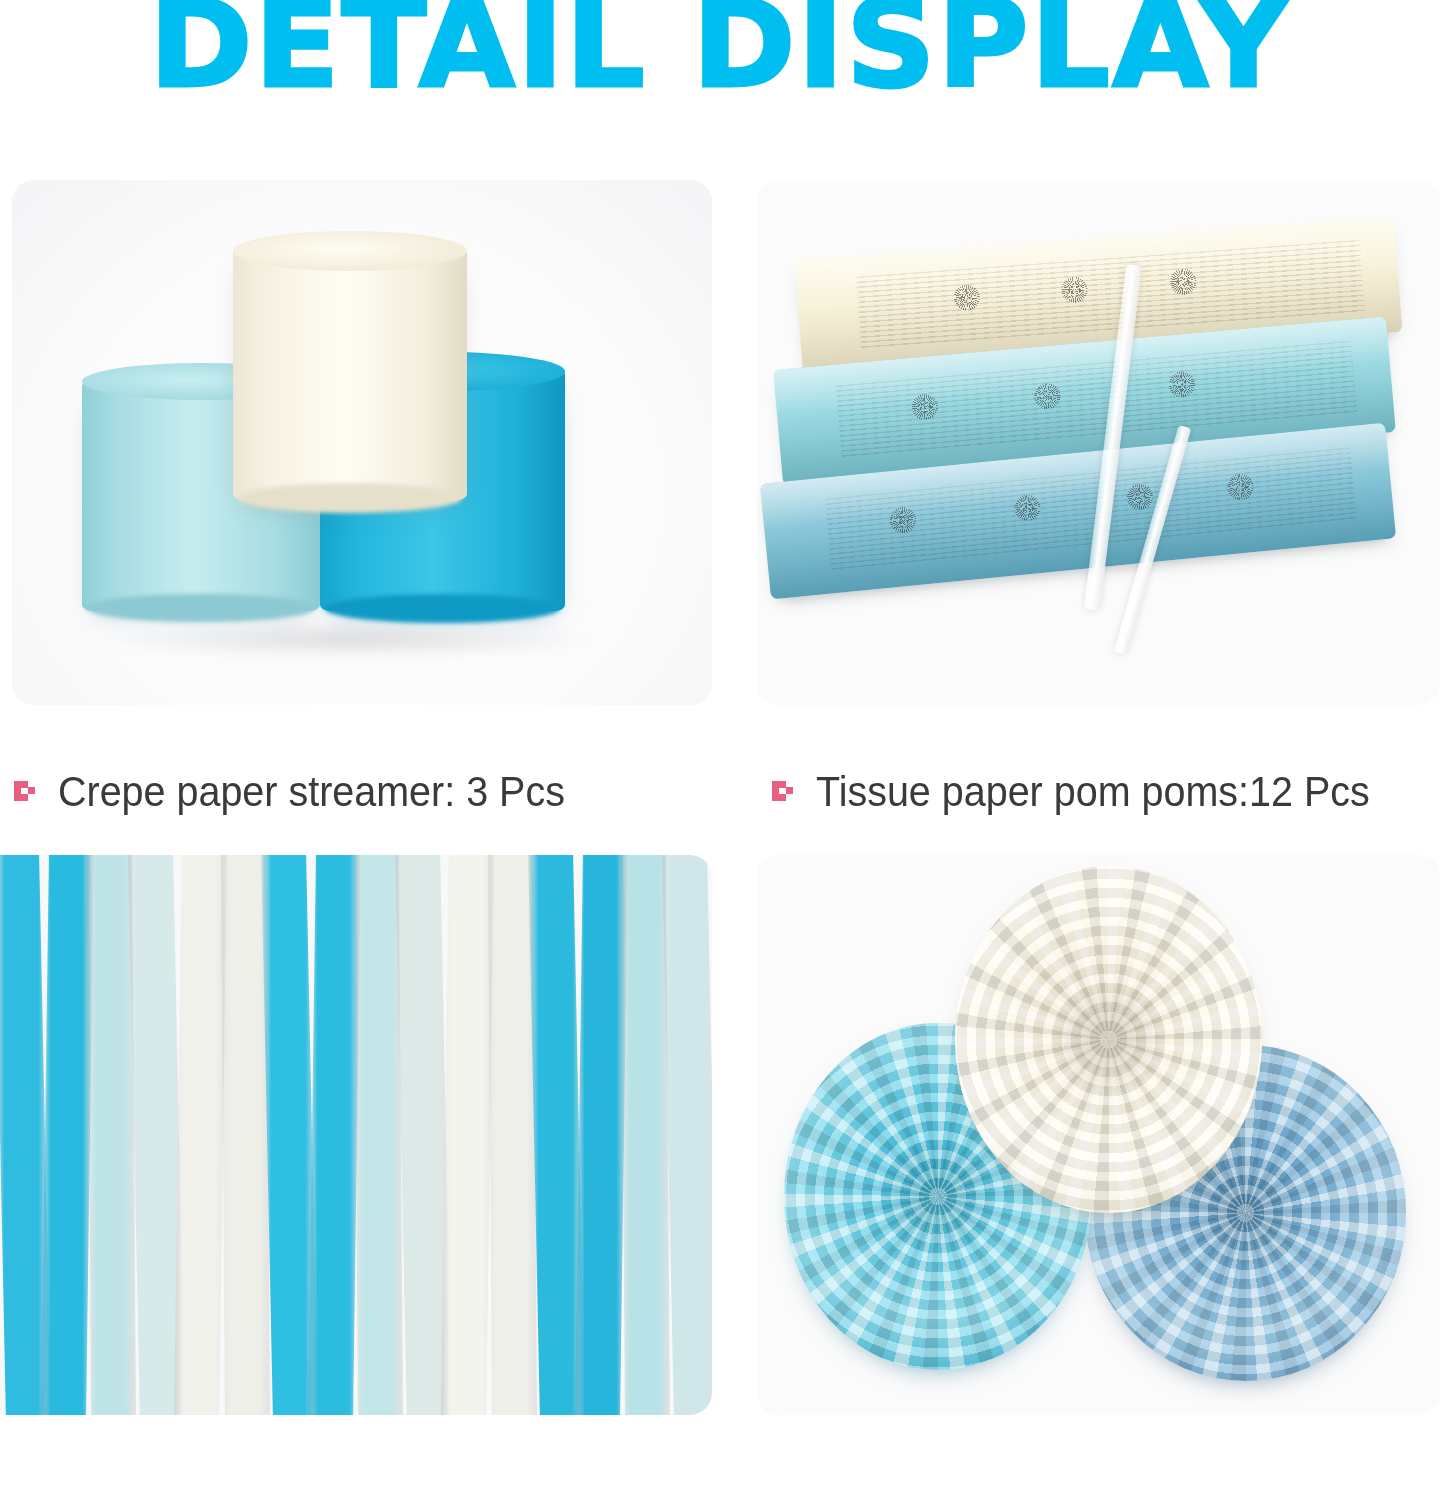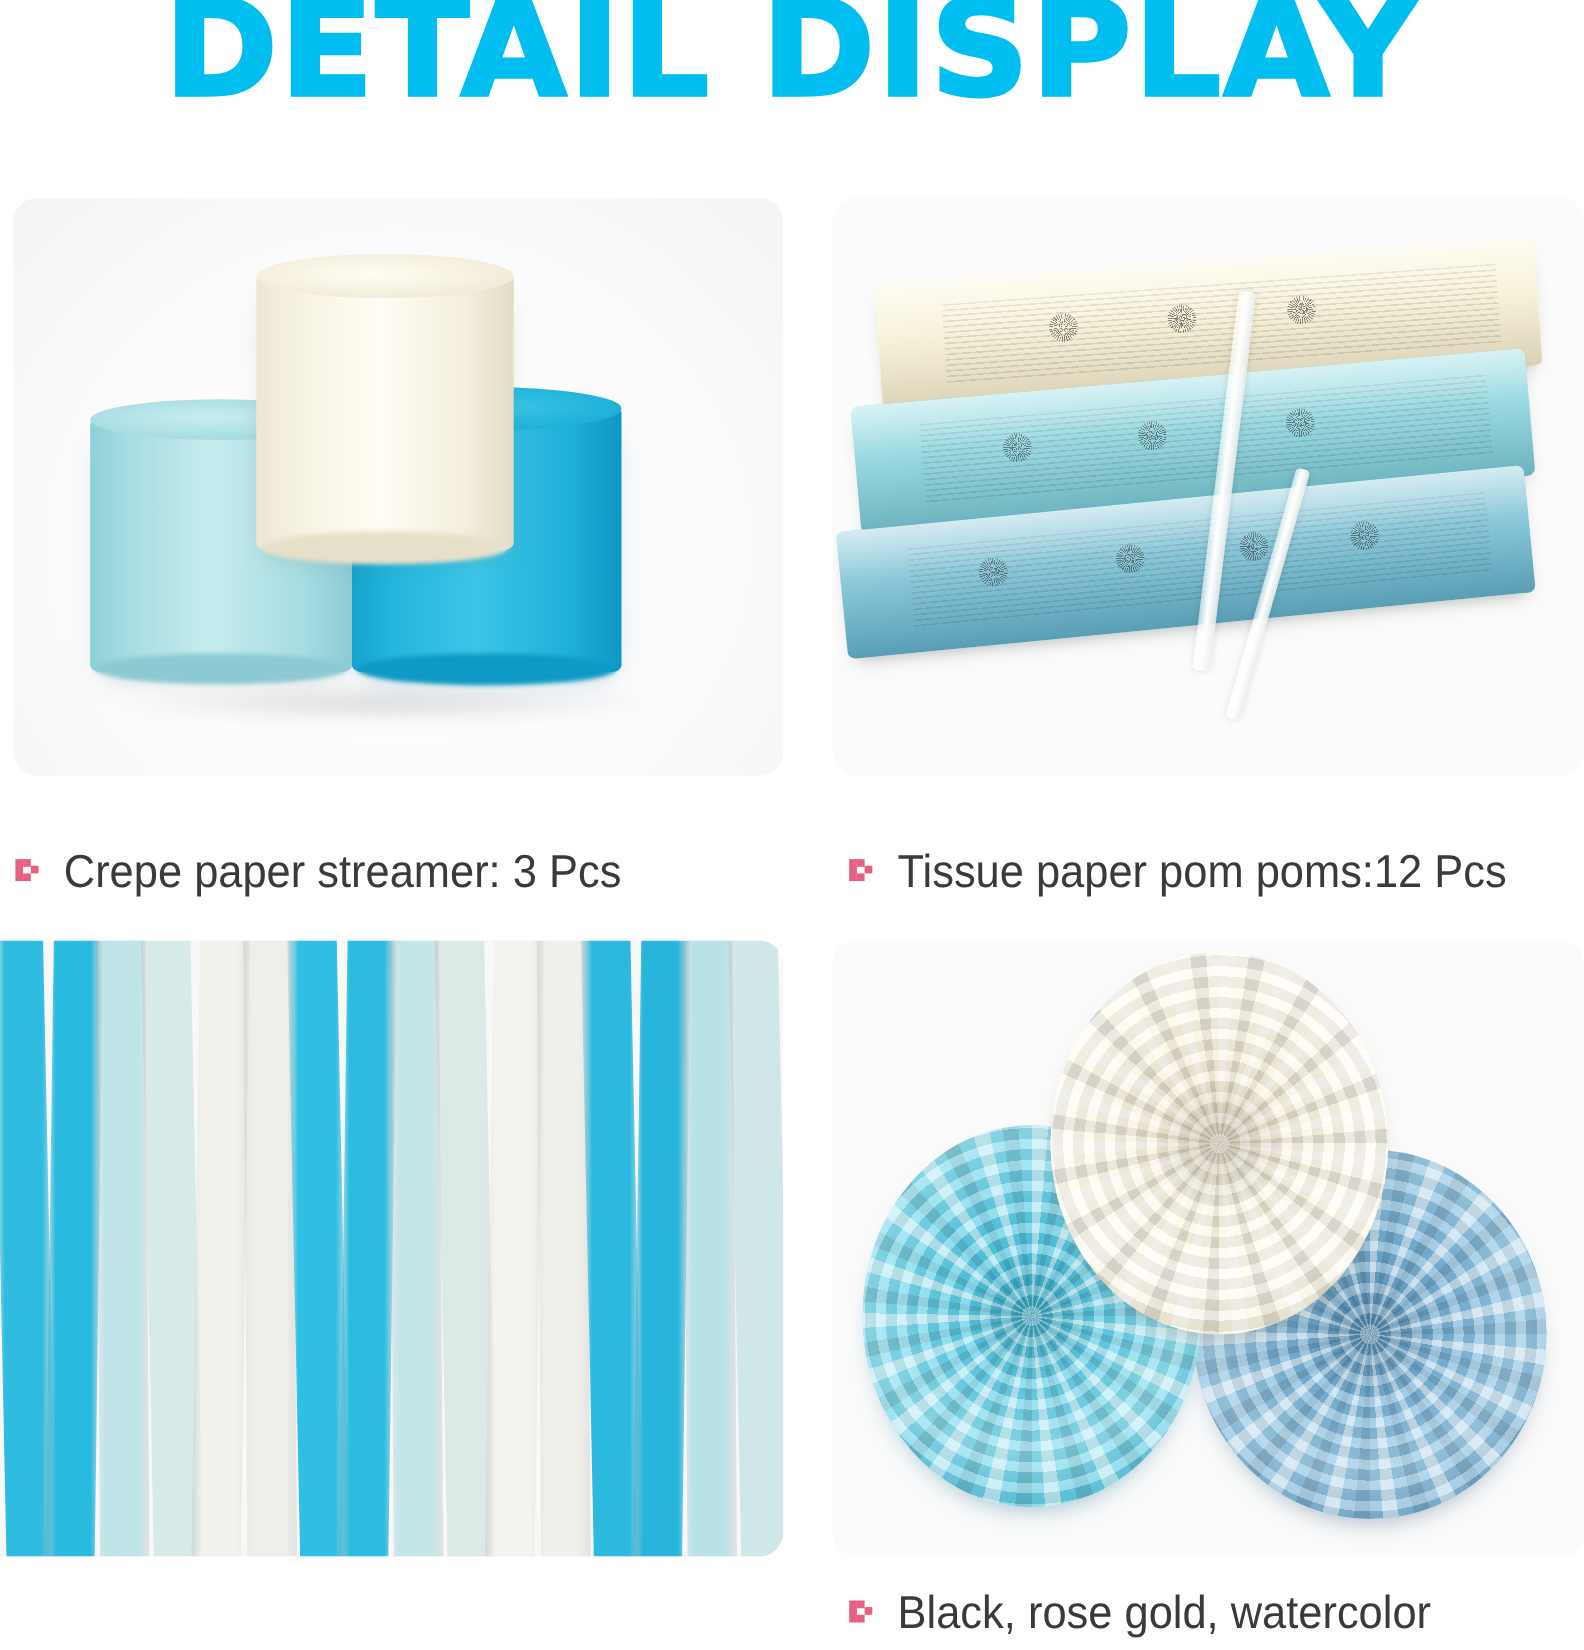--- a/index.html
+++ b/index.html
@@ -298,23 +298,14 @@
   <div class="cell" style="left:757px; top:855px; width:683px; height:560px;">
     <div class="panel">
       <div class="poms">
         <div class="pom-ball pom-blue"></div>
         <div class="pom-ball pom-cyan"></div>
         <div class="pom-ball pom-cream"></div>
       </div>
     </div>
   </div>
 
-  <div class="caption" style="left:772px; top:1442px;">
-    <span class="bullet">
-      <i class="b1"></i>
-        <i class="b2"></i>
-        <i class="b3"></i>
-        <i class="b4"></i>
-    </span>
-    <span class="caption-text">Black, rose gold, watercolor</span>
-  </div>
 
 </div>
 
 </body></html>

